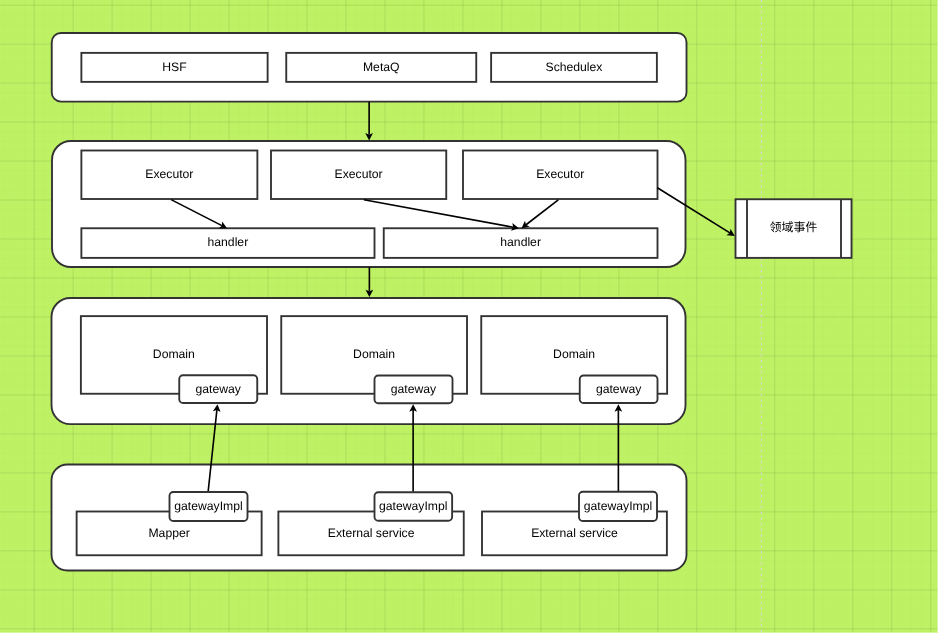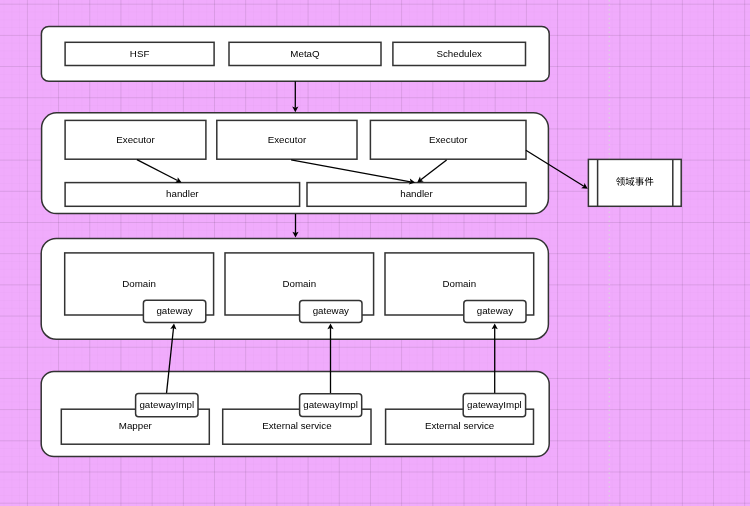--- a/index.html
+++ b/index.html
@@ -2,21 +2,21 @@
 <html><head>
 <meta charset="utf-8">
 <title>Domain Architecture Diagram</title>
 <style>
   html,body{margin:0;padding:0;background:#ffffff;}
   body{
     width:750px;height:506px;overflow:hidden;
     font-family:"Liberation Sans",sans-serif;
     -webkit-font-smoothing:antialiased;
   }
-  #canvas{position:relative;width:750px;height:506px;overflow:hidden;background:#f0abfc;}
+  #canvas{position:relative;width:750px;height:506px;overflow:hidden;background:#bef264;}
   #grid{position:absolute;left:0;top:0;width:750px;height:506px;
     background-image:
       linear-gradient(to right, rgba(0,0,0,0.082) 1px, transparent 1px),
       linear-gradient(to bottom, rgba(0,0,0,0.082) 1px, transparent 1px),
       linear-gradient(to right, rgba(0,0,0,0.010) 1px, transparent 1px),
       linear-gradient(to bottom, rgba(0,0,0,0.010) 1px, transparent 1px);
     background-size:31.2px 31.2px,31.2px 31.2px,7.8px 7.8px,7.8px 7.8px;
     background-position:26.9px 3.7px,26.9px 3.7px,26.9px 3.7px,26.9px 3.7px;
   }
   svg#art{position:absolute;left:0;top:0;width:750px;height:506px;display:block;will-change:transform;}

